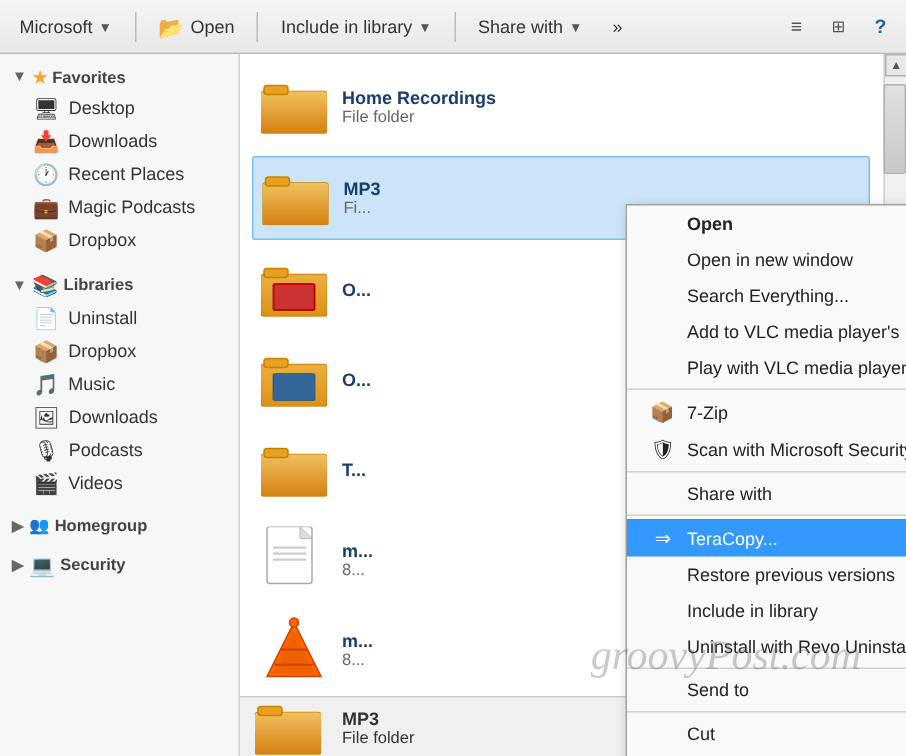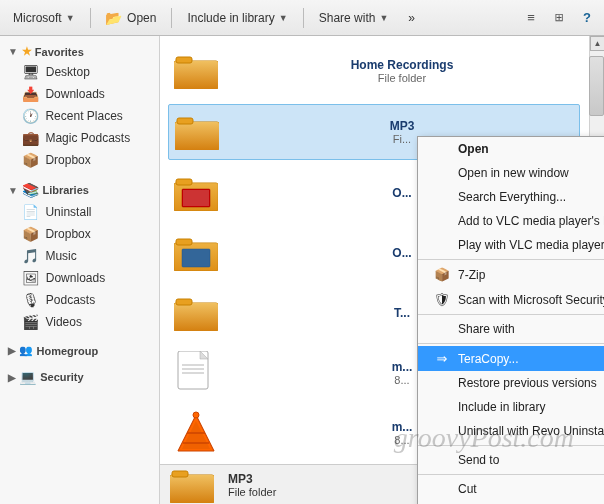--- a/index.html
+++ b/index.html
@@ -137,21 +137,21 @@
     .file-item.selected {
       background: #cce4f7;
       border: 1px solid #7bbfea;
     }
     .file-thumb {
       width: 48px; height: 48px;
       margin-right: 8px;
       display: flex; align-items: center; justify-content: center;
       flex-shrink: 0;
     }
-    .file-info { flex: 1; text-align: center; }
+    .file-info { flex: 1; }
     .file-name { font-size: 12px; font-weight: bold; color: #1a3c6e; }
     .file-detail { font-size: 11px; color: #666; }
 
     
     .statusbar {
       position: absolute;
       bottom: 0; left: 0; right: 0;
       height: 40px;
       background: #f0f0f0;
       border-top: 1px solid #ccc;

